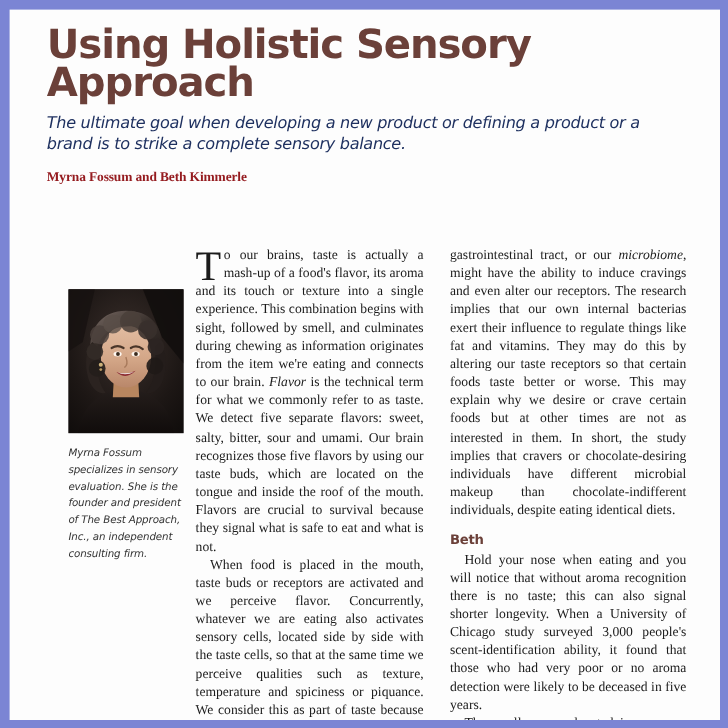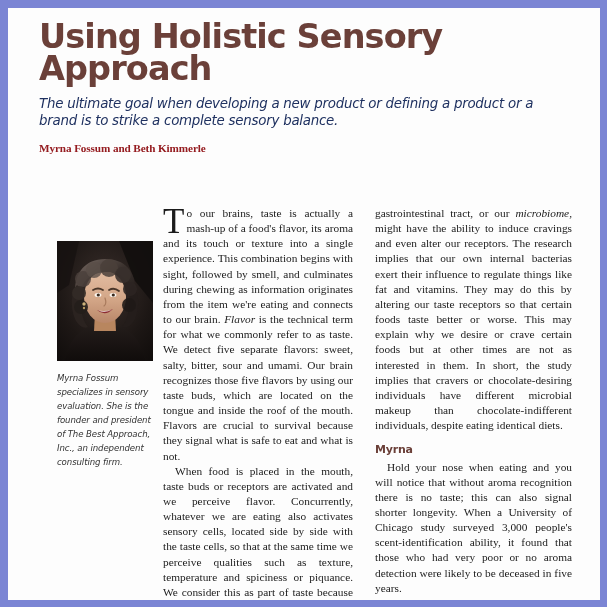--- a/index.html
+++ b/index.html
@@ -248,20 +248,20 @@
         <div id="author-caption">Myrna Fossum specializes in sensory evaluation. She is the founder and president of The Best Approach, Inc., an independent consulting firm.</div>
       </div>
 
       <div class="col" id="col-left">
         <p class="dropcap-para">To our brains, taste is actually a mash-up of a food's flavor, its aroma and its touch or texture into a single experience. This combination begins with sight, followed by smell, and culminates during chewing as information originates from the item we're eating and connects to our brain. <em>Flavor</em> is the technical term for what we commonly refer to as taste. We detect five separate flavors: sweet, salty, bitter, sour and umami. Our brain recognizes those five flavors by using our taste buds, which are located on the tongue and inside the roof of the mouth. Flavors are crucial to survival because they signal what is safe to eat and what is not.</p>
         <p>When food is placed in the mouth, taste buds or receptors are activated and we perceive flavor. Concurrently, whatever we are eating also activates sensory cells, located side by side with the taste cells, so that at the same time we perceive qualities such as texture, temperature and spiciness or piquance. We consider this as part of taste because the contact with our tongue captures the sensation which we call  or . Food is one of the few things that can stimulate all of the human senses at once, and</p>
       </div>
 
       <div class="col" id="col-right">
         <p>gastrointestinal tract, or our <em>microbiome</em>, might have the ability to induce cravings and even alter our receptors. The research implies that our own internal bacterias exert their influence to regulate things like fat and vitamins. They may do this by altering our taste receptors so that certain foods taste better or worse. This may explain why we desire or crave certain foods but at other times are not as interested in them. In short, the study implies that cravers or chocolate-desiring individuals have different microbial makeup than chocolate-indifferent individuals, despite eating identical diets.</p>
-        <p class="sec-head" style="color: rgb(107, 64, 57);">Myrna</p>
+        <p class="sec-head" style="color: rgb(107, 64, 57);">Beth</p>
         <p>Hold your nose when eating and you will notice that without aroma recognition there is no taste; this can also signal shorter longevity. When a University of Chicago study surveyed 3,000 people's scent-identification ability, it found that those who had very poor or no aroma detection were likely to be deceased in five years.</p>
         <p>The smell sensors located in our nose are called . Recently, a team of biologists in Germany discovered that</p>
       </div>
 
     </div>
   </div>
 </div>
 
 </body></html>

